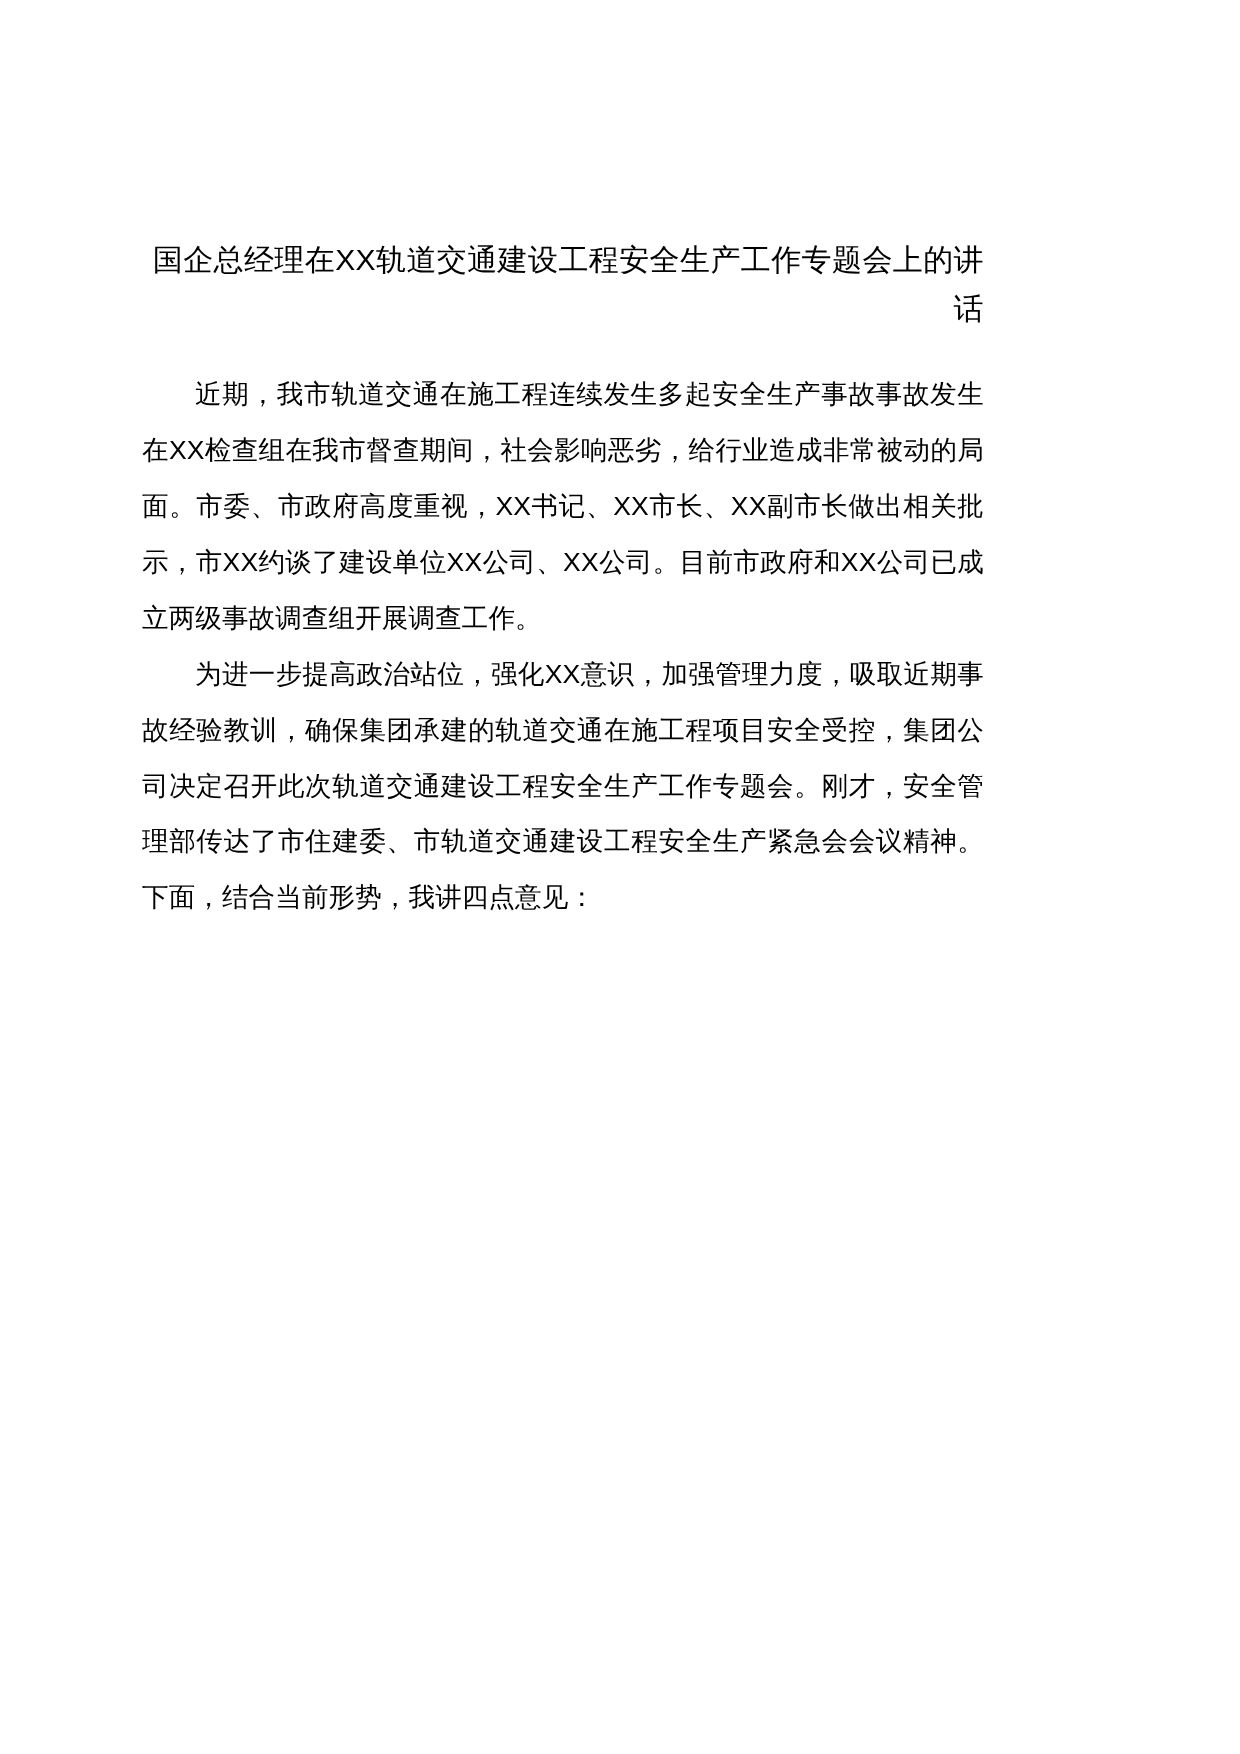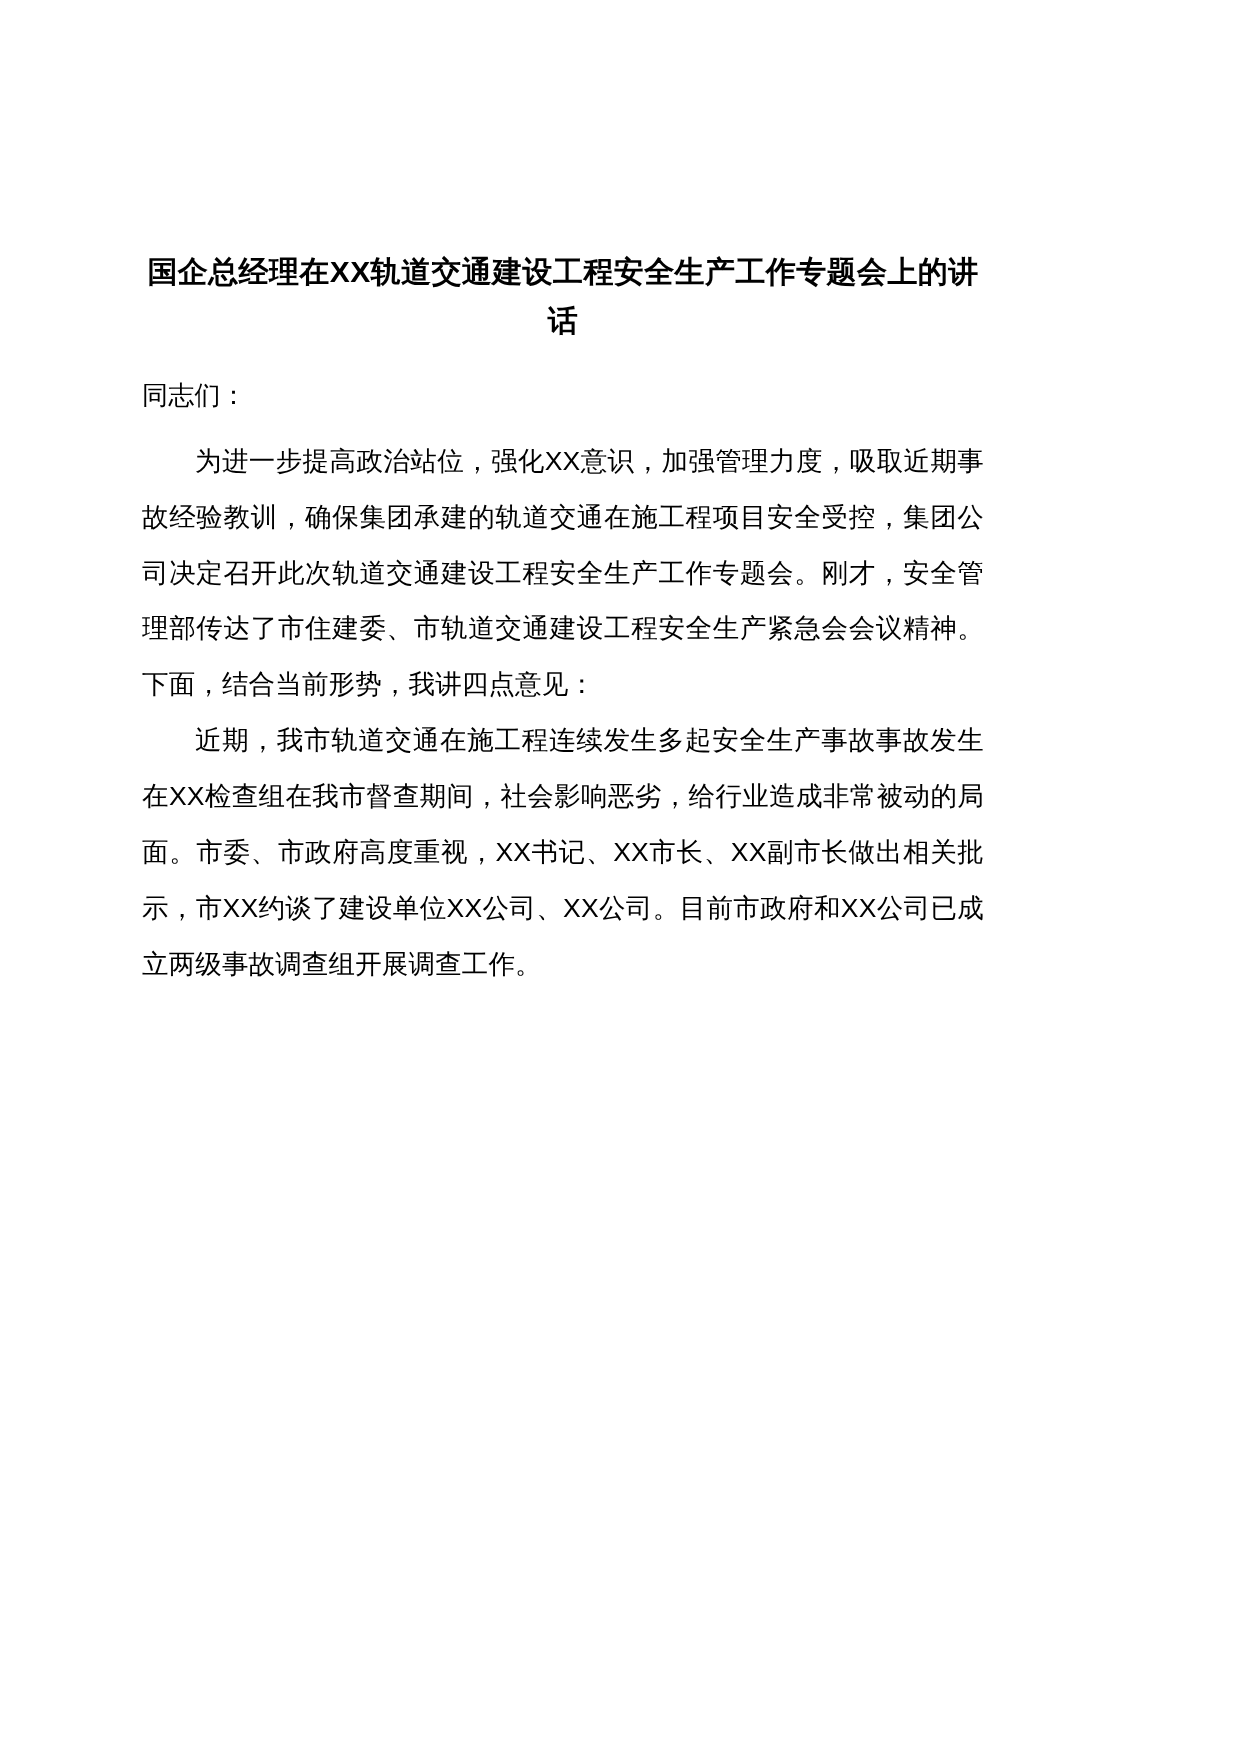--- a/index.html
+++ b/index.html
@@ -22,25 +22,25 @@
     box-sizing: border-box;
   }
   .content {
     position: absolute;
     left: 142px;
     top: 232px;
     width: 842px;
   }
   .doc-title {
     font-size: 30px;
-    font-weight: 700;
+    font-weight: 400;
     line-height: 1.62;
-    text-align: center;
+    text-align: right;
     letter-spacing: 0.4px;
-    margin: 16px 0 34px 0;
+    margin: 4px 0 34px 0;
     word-break: break-all;
   }
   .salutation {
     font-size: 26px;
     line-height: 1.25;
     margin: 0 0 22px 0;
     letter-spacing: 0.2px;
   }
   .para {
     font-size: 26.5px;
@@ -61,22 +61,21 @@
 </style>
 </head>
 <body>
 
 <div class="page">
 
   <div class="content">
 
     <h1 class="doc-title">国企总经理在XX轨道交通建设工程安全生产工作专题会上的讲话</h1>
 
-    <p class="salutation">同志们：</p>
+
+    <p class="para">近期，我市轨道交通在施工程连续发生多起安全生产事故事故发生在XX检查组在我市督查期间，社会影响恶劣，给行业造成非常被动的局面。市委、市政府高度重视，XX书记、XX市长、XX副市长做出相关批示，市XX约谈了建设单位XX公司、XX公司。目前市政府和XX公司已成立两级事故调查组开展调查工作。</p>
 
     <p class="para">为进一步提高政治站位，强化XX意识，加强管理力度，吸取近期事故经验教训，确保集团承建的轨道交通在施工程项目安全受控，集团公司决定召开此次轨道交通建设工程安全生产工作专题会。刚才，安全管理部传达了市住建委、市轨道交通建设工程安全生产紧急会会议精神。下面，结合当前形势，我讲四点意见：</p>
-
-    <p class="para">近期，我市轨道交通在施工程连续发生多起安全生产事故事故发生在XX检查组在我市督查期间，社会影响恶劣，给行业造成非常被动的局面。市委、市政府高度重视，XX书记、XX市长、XX副市长做出相关批示，市XX约谈了建设单位XX公司、XX公司。目前市政府和XX公司已成立两级事故调查组开展调查工作。</p>
 
 
   </div>
 
 </div>
 
 </body></html>

